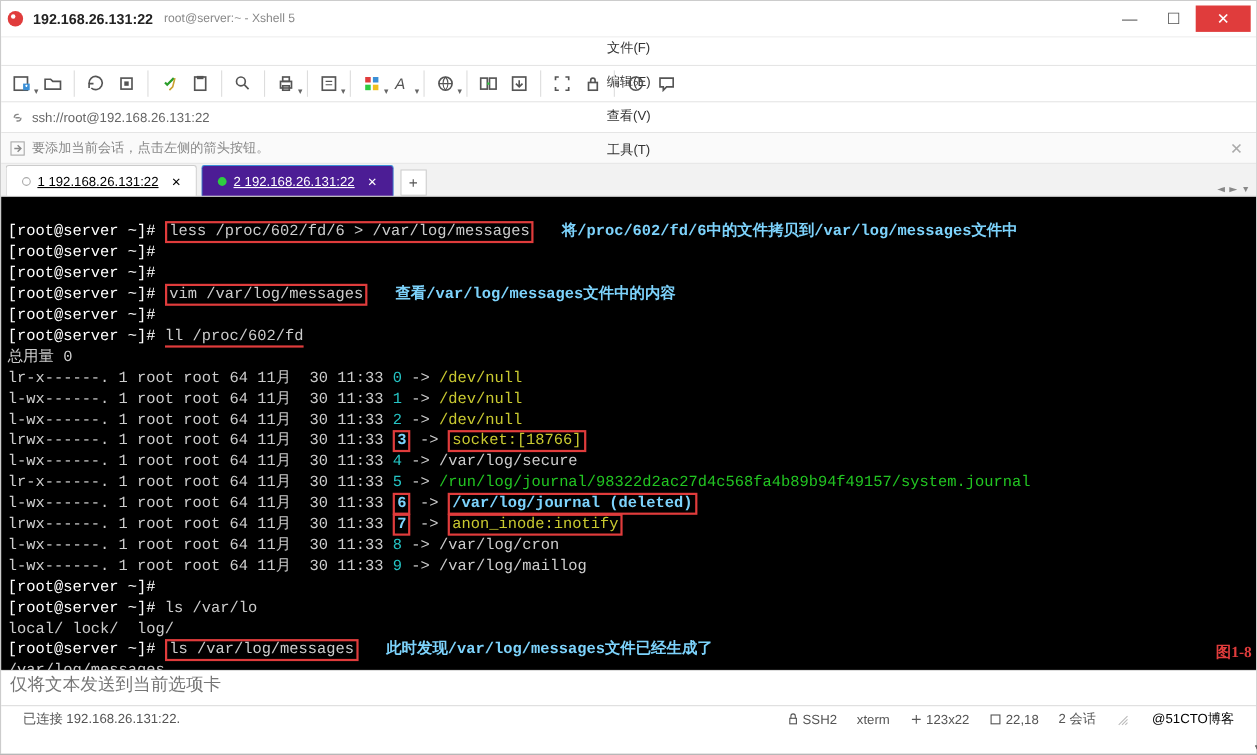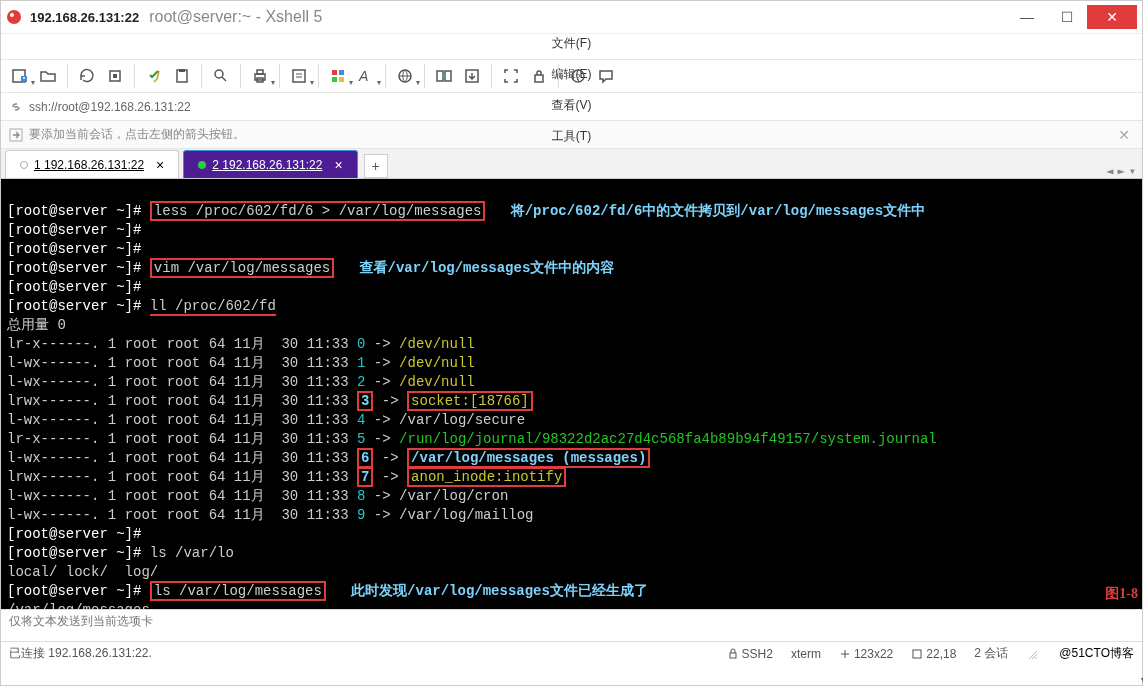--- a/index.html
+++ b/index.html
@@ -1,21 +1,21 @@
 <!DOCTYPE html>
 <html><head>
 <meta charset="utf-8">
 <style>
 *{box-sizing:border-box;margin:0;padding:0;}
 body{font-family:"Microsoft YaHei",Arial,sans-serif;font-size:12px;background:#fff;width:1143px;height:686px;overflow:hidden;border:1px solid #ccc;}
 .titlebar{height:30px;display:flex;align-items:center;padding:16px 5px;background:#fff;}
 .titlebar .app-icon{width:16px;height:16px;margin-right:8px;display:inline-block;}
 .titlebar .app-icon svg{width:16px;height:16px;}
 .titlebar .host-title{font-weight:bold;color:#222;font-size:13px;}
-.titlebar .sub-title{color:#888;margin-left:10px;font-size:16px;}
+.titlebar .sub-title{color:#888;margin-left:10px;font-size:11px;}
 .titlebar .win-controls{margin-left:auto;display:flex;}
 .win-btn{width:40px;height:24px;display:flex;align-items:center;justify-content:center;font-size:14px;color:#555;}
 .win-btn.close{background:#e03c3c;color:#fff;width:50px;}
 .menubar{height:26px;display:flex;align-items:center;padding:1px 10px;gap:14px;color:#333;font-size:12px;border-top:1px solid #eee;flex-direction:column;}
 .menubar span{cursor:default;}
 .toolbar{height:34px;display:flex;align-items:center;padding:0 6px;gap:2px;border-top:1px solid #e5e5e5;border-bottom:1px solid #e5e5e5;}
 .tool-btn{width:26px;height:26px;display:flex;align-items:center;justify-content:center;color:#555;position:relative;}
 .tool-btn svg{width:18px;height:18px;}
 .tool-sep{width:1px;height:24px;background:#ddd;margin:0 4px;}
 .dd{font-size:8px;position:absolute;right:-2px;bottom:2px;color:#666;}
@@ -36,22 +36,22 @@
 .terminal{background:#000;color:#ccc;font-family:Consolas,"Courier New",monospace;font-size:14px;line-height:19px;padding:4px 6px;height:430px;overflow:hidden;position:relative;white-space:pre;}
 .prompt{color:#fff;}
 .yellow{color:#c9c930;}
 .green{color:#22c522;}
 .cyan{color:#25c5c5;}
 .red-box{border:2px solid #e03c3c;padding:0 2px;}
 .red-txt{color:#7dd3fc;font-weight:bold;}
 .red-underline{border-bottom:2px solid #e03c3c;}
 .red-label{position:absolute;right:4px;bottom:6px;color:#e03c3c;font-weight:bold;font-family:"Microsoft YaHei";font-size:14px;}
 .input-area{height:32px;border-top:1px solid #ddd;padding:4px 8px;}
-.input-area input{width:100%;border:none;outline:none;font-size:12px;color:#888;font-family:"Microsoft YaHei";}
-.statusbar{height:24px;border-top:1px solid #ddd;display:flex;align-items:center;padding:0 8px;font-size:12px;color:#555;gap:14px;}
+.input-area input{width:100%;border:none;outline:none;font-size:16px;color:#888;font-family:"Microsoft YaHei";}
+.statusbar{height:24px;border-top:1px solid #ddd;display:flex;align-items:center;padding:0 20px;font-size:12px;color:#555;gap:14px;}
 .statusbar .right{margin-left:auto;display:flex;gap:18px;align-items:center;}
 .statusbar .watermark{color:#000000;}
 .statusbar .sicon{width:12px;height:12px;display:inline-block;margin-right:3px;vertical-align:middle;}
 .u{text-decoration:underline;}
 </style>
 </head>
 <body>
 
 <div class="titlebar">
   <span class="app-icon"><svg viewBox="0 0 16 16">
@@ -253,21 +253,21 @@
 <span class="prompt">[root@server ~]#</span> <span class="red-box">vim /var/log/messages</span>   <span class="red-txt">查看/var/log/messages文件中的内容</span>
 <span class="prompt">[root@server ~]#</span> 
 <span class="prompt">[root@server ~]#</span> <span class="red-underline">ll /proc/602/fd</span>
 <span>总用量 0</span>
 <span>lr-x------.</span><span> 1 root root 64 11月  30 11:33 </span><span class="cyan">0</span><span> -&gt; </span><span class="yellow">/dev/null</span>
 <span>l-wx------.</span><span> 1 root root 64 11月  30 11:33 </span><span class="cyan">1</span><span> -&gt; </span><span class="yellow">/dev/null</span>
 <span>l-wx------.</span><span> 1 root root 64 11月  30 11:33 </span><span class="cyan">2</span><span> -&gt; </span><span class="yellow">/dev/null</span>
 <span>lrwx------.</span><span> 1 root root 64 11月  30 11:33 </span><span class="red-txt red-box">3</span><span> -&gt; </span><span class="yellow red-box">socket:[18766]</span>
 <span>l-wx------.</span><span> 1 root root 64 11月  30 11:33 </span><span class="cyan">4</span><span> -&gt; </span><span>/var/log/secure</span>
 <span>lr-x------.</span><span> 1 root root 64 11月  30 11:33 </span><span class="cyan">5</span><span> -&gt; </span><span class="green">/run/log/journal/98322d2ac27d4c568fa4b89b94f49157/system.journal</span>
-<span>l-wx------.</span><span> 1 root root 64 11月  30 11:33 </span><span class="red-txt red-box">6</span><span> -&gt; </span><span class="red-txt red-box">/var/log/messages (messages)</span>
+<span>l-wx------.</span><span> 1 root root 64 11月  30 11:33 </span><span class="red-txt red-box">6</span><span> -&gt; </span><span class="red-txt red-box">/var/log/journal (deleted)</span>
 <span>lrwx------.</span><span> 1 root root 64 11月  30 11:33 </span><span class="red-txt red-box">7</span><span> -&gt; </span><span class="yellow red-box">anon_inode:inotify</span>
 <span>l-wx------.</span><span> 1 root root 64 11月  30 11:33 </span><span class="cyan">8</span><span> -&gt; </span><span>/var/log/cron</span>
 <span>l-wx------.</span><span> 1 root root 64 11月  30 11:33 </span><span class="cyan">9</span><span> -&gt; </span><span>/var/log/maillog</span>
 <span class="prompt">[root@server ~]#</span> 
 <span class="prompt">[root@server ~]#</span> <span>ls /var/lo</span>
 <span>local/ lock/  log/</span>
 <span class="prompt">[root@server ~]#</span> <span class="red-box">ls /var/log/messages</span>   <span class="red-txt">此时发现/var/log/messages文件已经生成了</span>
 <span class="red-underline">/var/log/messages</span>
 <span class="red-label">图1-8</span>
 </div>

